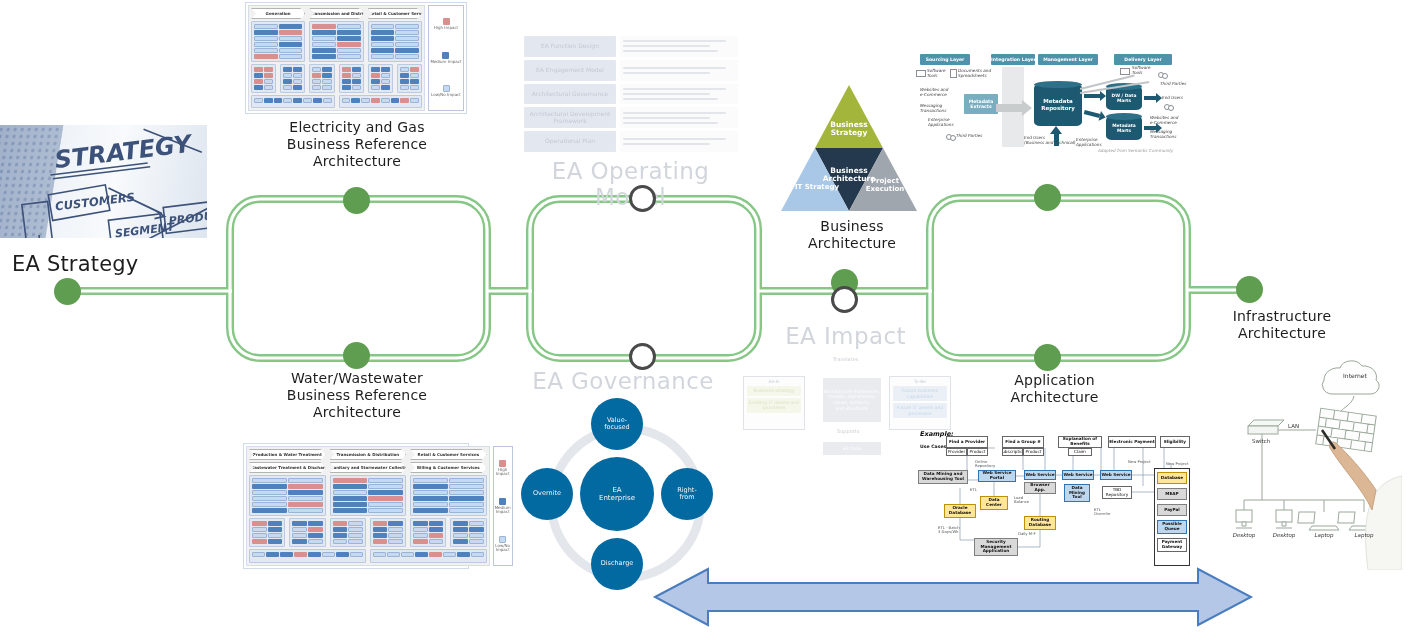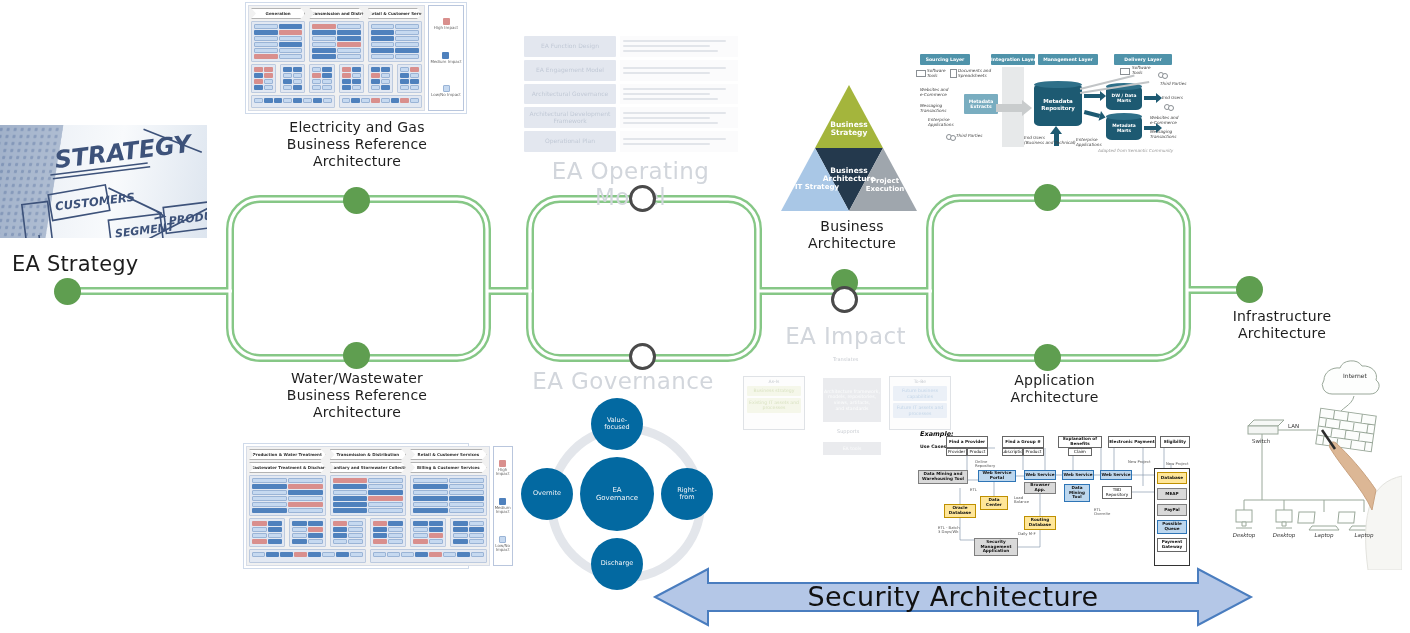--- a/index.html
+++ b/index.html
@@ -534,21 +534,21 @@
   <div class="ghost-title" style="left:528px;top:368px;width:190px;">EA Governance</div>
   <div id="gov" class="abs">
     <div class="ring"></div>
     <div class="gcirc prelines" style="left:75px;top:6px;width:52px;height:52px;">Value-
 focused</div>
     <div class="gcirc prelines" style="left:5px;top:76px;width:52px;height:52px;">Overnite</div>
     <div class="gcirc prelines" style="left:145px;top:76px;width:52px;height:52px;">Right-
 from</div>
     <div class="gcirc prelines" style="left:75px;top:146px;width:52px;height:52px;">Discharge</div>
     <div class="gcirc prelines" style="left:64px;top:65px;width:74px;height:74px;font-size:7px;">EA
-Governance</div>
+Enterprise</div>
   </div>
 
   <svg id="pyr" class="abs" width="138" height="132">
     <polygon points="70,2 36,65 104,65" fill="#a4b53c"></polygon>
     <polygon points="36,65 104,65 70,128" fill="#24394d"></polygon>
     <polygon points="36,65 2,128 70,128" fill="#a9c7e6"></polygon>
     <polygon points="104,65 70,128 138,128" fill="#9fa6ad"></polygon>
     <text x="70" y="44" text-anchor="middle" font-size="7.5" font-weight="bold" fill="#fff">
       <tspan x="70">Business</tspan><tspan x="70" dy="8">Strategy</tspan></text>
     <text x="70" y="90" text-anchor="middle" font-size="7.5" font-weight="bold" fill="#fff">
@@ -760,15 +760,14 @@
     <text x="66" y="78" font-size="5.5" fill="#333">LAN</text>
     <text x="22" y="187" text-anchor="middle" font-size="5.5" font-style="italic" fill="#333">Desktop</text>
     <text x="62" y="187" text-anchor="middle" font-size="5.5" font-style="italic" fill="#333">Desktop</text>
     <text x="102" y="187" text-anchor="middle" font-size="5.5" font-style="italic" fill="#333">Laptop</text>
     <text x="142" y="187" text-anchor="middle" font-size="5.5" font-style="italic" fill="#333">Laptop</text>
   </svg>
 
   <svg id="secarrow" class="abs" width="602" height="62">
     <polygon points="3,31 56,3 56,17 546,17 546,3 599,31 546,59 546,45 56,45 56,59" fill="#b4c7e7" stroke="#4a7dbf" stroke-width="2"></polygon>
   </svg>
-  <div id="sec-label" class="abs">Security Architecture</div>
 
 </div>
 
 </body></html>

